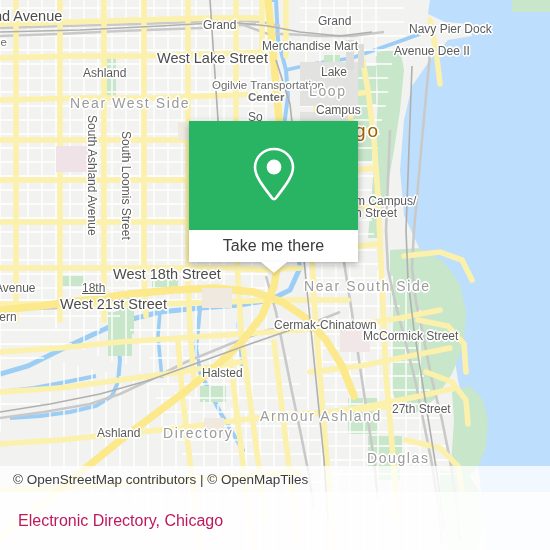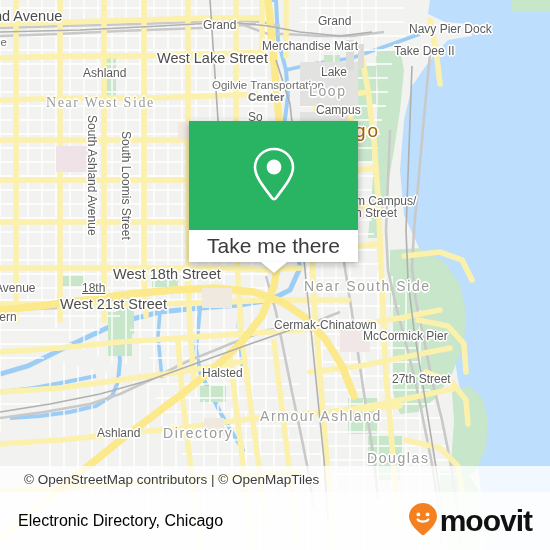--- a/index.html
+++ b/index.html
@@ -37,46 +37,46 @@
     background:#fff;
   }
   #popup-green{
     height:109px;width:100%;
     display:flex;align-items:center;justify-content:center;
   }
   #popup-bar{
     height:32px;width:100%;background:#fff;
     display:flex;align-items:center;justify-content:center;
   }
-  #popup-bar span{font-size:21px;color:#3b3b3b;}
+  #popup-bar span{font-size:16px;color:#3b3b3b;}
   #popup-tail{
     position:absolute;left:50%;top:100%;
     width:0;height:0;margin-left:-13px;
     border-left:13px solid transparent;
     border-right:13px solid transparent;
     border-top:11px solid #fff;
     filter:drop-shadow(0 2px 2px rgba(0,0,0,.2));
   }
 
   
   #attrib{
     position:absolute;left:0;top:466px;width:550px;height:26px;
     display:flex;align-items:center;
     background:rgba(255,255,255,.78);
   }
-  #attrib span{font-size:13.5px;color:#3d3d3d;padding-left:24px;}
+  #attrib span{font-size:13.5px;color:#3d3d3d;padding-left:13px;}
 
   
   #footer{
     position:absolute;left:0;top:492px;width:550px;height:58px;
     background:rgba(255,255,255,.93);
     display:flex;align-items:center;justify-content:space-between;
     padding:0 18px;box-sizing:border-box;
   }
-  #footer-title{font-size:16px;color:#000000;}
+  #footer-title{font-size:16px;color:#be185d;}
   #logo{display:flex;align-items:center;gap:2px;}
   #logo-word{font-size:30px;font-weight:bold;color:#111;letter-spacing:-1px;line-height:1;}
 </style>
 </head>
 <body>
 
 <div id="app">
 
   <div id="map">
     <svg width="550" height="550" viewBox="0 0 550 550">
@@ -255,44 +255,44 @@
     </svg>
 
     <div id="labels">
         <div class="maplabel lbl-major" style="left: -6px; top: 8px;">nd Avenue</div>
         <div class="maplabel lbl-minor" style="left: -6px; top: 36px;">ue</div>
         <div class="maplabel " style="left: 203px; top: 18px;">Grand</div>
         <div class="maplabel " style="left: 318px; top: 14px;">Grand</div>
         <div class="maplabel " style="left: 409px; top: 22px;">Navy Pier Dock</div>
         <div class="maplabel " style="left: 262px; top: 39px;">Merchandise Mart</div>
         <div class="maplabel lbl-major" style="left: 157px; top: 50px;">West Lake Street</div>
-        <div class="maplabel " style="left: 394px; top: 44px;">Take Dee II</div>
+        <div class="maplabel " style="left: 394px; top: 44px;">Avenue Dee II</div>
         <div class="maplabel " style="left: 83px; top: 66px;">Ashland</div>
         <div class="maplabel " style="left: 321px; top: 65px;">Lake</div>
         <div class="maplabel lbl-minor" style="left: 212px; top: 79px;">Ogilvie Transportation</div>
         <div class="maplabel lbl-minor" style="left: 248px; top: 91px; font-weight: bold;">Center</div>
         <div class="maplabel lbl-place" style="left: 309px; top: 83px;">Loop</div>
-        <div class="maplabel lbl-place" style="left: 46px; top: 95px; font-family: Liberation Serif, serif;">Near West Side</div>
+        <div class="maplabel lbl-place" style="left: 70px; top: 95px;">Near West Side</div>
         <div class="maplabel " style="left: 316px; top: 103px;">Campus</div>
         <div class="maplabel " style="left: 248px; top: 110px;">So</div>
         <div class="maplabel lbl-place-big" style="left: 355px; top: 120px;">go</div>
         <div class="maplabel vert" style="left: 99px; top: 115px;">South Ashland Avenue</div>
         <div class="maplabel vert" style="left: 133px; top: 131px;">South Loomis Street</div>
         <div class="maplabel " style="left: 355px; top: 194px;">m Campus/</div>
         <div class="maplabel " style="left: 355px; top: 206px;">h Street</div>
         <div class="maplabel " style="left: -5px; top: 281px;">Avenue</div>
         <div class="maplabel " style="left: 82px; top: 281px; text-decoration: underline;">18th</div>
         <div class="maplabel lbl-major" style="left: 113px; top: 266px;">West 18th Street</div>
         <div class="maplabel lbl-place" style="left: 304px; top: 278px;">Near South Side</div>
         <div class="maplabel lbl-major" style="left: 60px; top: 296px;">West 21st Street</div>
         <div class="maplabel " style="left: -4px; top: 310px;">tern</div>
         <div class="maplabel " style="left: 274px; top: 318px;">Cermak-Chinatown</div>
-        <div class="maplabel " style="left: 363px; top: 329px;">McCormick Pier</div>
+        <div class="maplabel " style="left: 363px; top: 329px;">McCormick Street</div>
         <div class="maplabel " style="left: 196px; top: 366px; padding-left: 6px;">Halsted</div>
-        <div class="maplabel " style="left: 392px; top: 372px;">27th Street</div>
+        <div class="maplabel " style="left: 392px; top: 402px;">27th Street</div>
         <div class="maplabel lbl-place" style="left: 260px; top: 408px;">Armour Ashland</div>
         <div class="maplabel " style="left: 97px; top: 426px;">Ashland</div>
         <div class="maplabel lbl-place" style="left: 163px; top: 425px;">Directory</div>
         <div class="maplabel lbl-place" style="left: 367px; top: 450px;">Douglas</div>
       </div>
   </div>
 
   <div id="popup">
     <div id="popup-green" style="background: rgb(40, 180, 99);">
       <span>
@@ -308,27 +308,15 @@
     </div>
     <div id="popup-tail"></div>
   </div>
 
   <div id="attrib">
     <span>© OpenStreetMap contributors | © OpenMapTiles</span>
   </div>
 
   <div id="footer">
     <div id="footer-title">Electronic Directory, Chicago</div>
-    <div id="logo">
-      <span>
-        <svg width="30" height="34" viewBox="0 0 30 34" aria-hidden="true">
-          <path d="M15 1 C7.3 1 1 7.1 1 14.6 C1 21.6 9.6 29.4 13.5 32.6 C14.4 33.4 15.6 33.4 16.5 32.6
-                   C20.4 29.4 29 21.6 29 14.6 C29 7.1 22.7 1 15 1 Z" fill="#f4801f"></path>
-          <circle cx="10.4" cy="12.4" r="1.9" fill="#ffffff"></circle>
-          <circle cx="19.6" cy="12.4" r="1.9" fill="#ffffff"></circle>
-          <path d="M9.6 17.4 C11.4 20.4 18.6 20.4 20.4 17.4" stroke="#ffffff" stroke-width="2.1" fill="none" stroke-linecap="round"></path>
-        </svg>
-      </span>
-      <span id="logo-word">moovit</span>
-    </div>
   </div>
 
 </div>
 
 </body></html>

